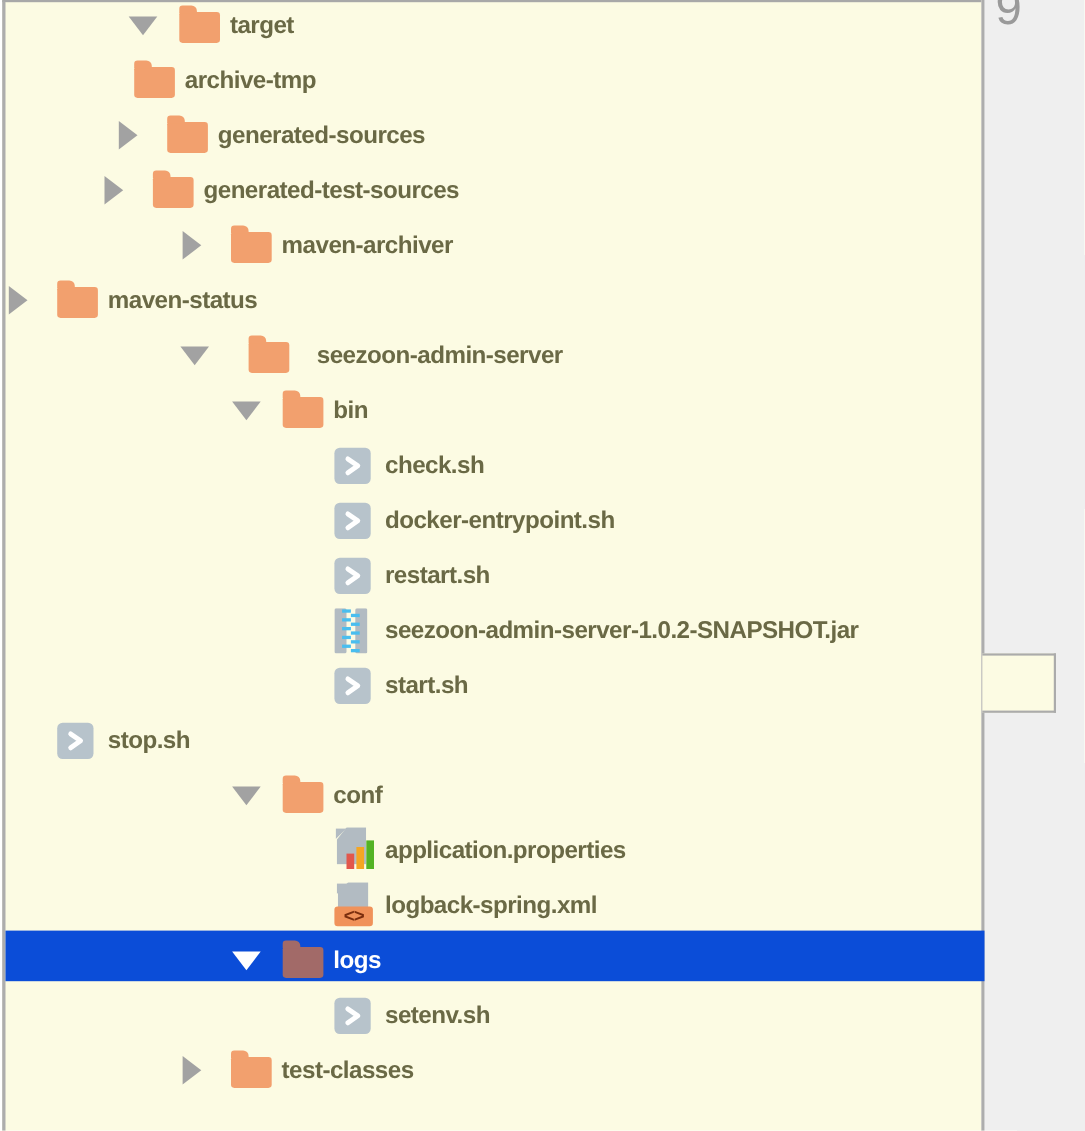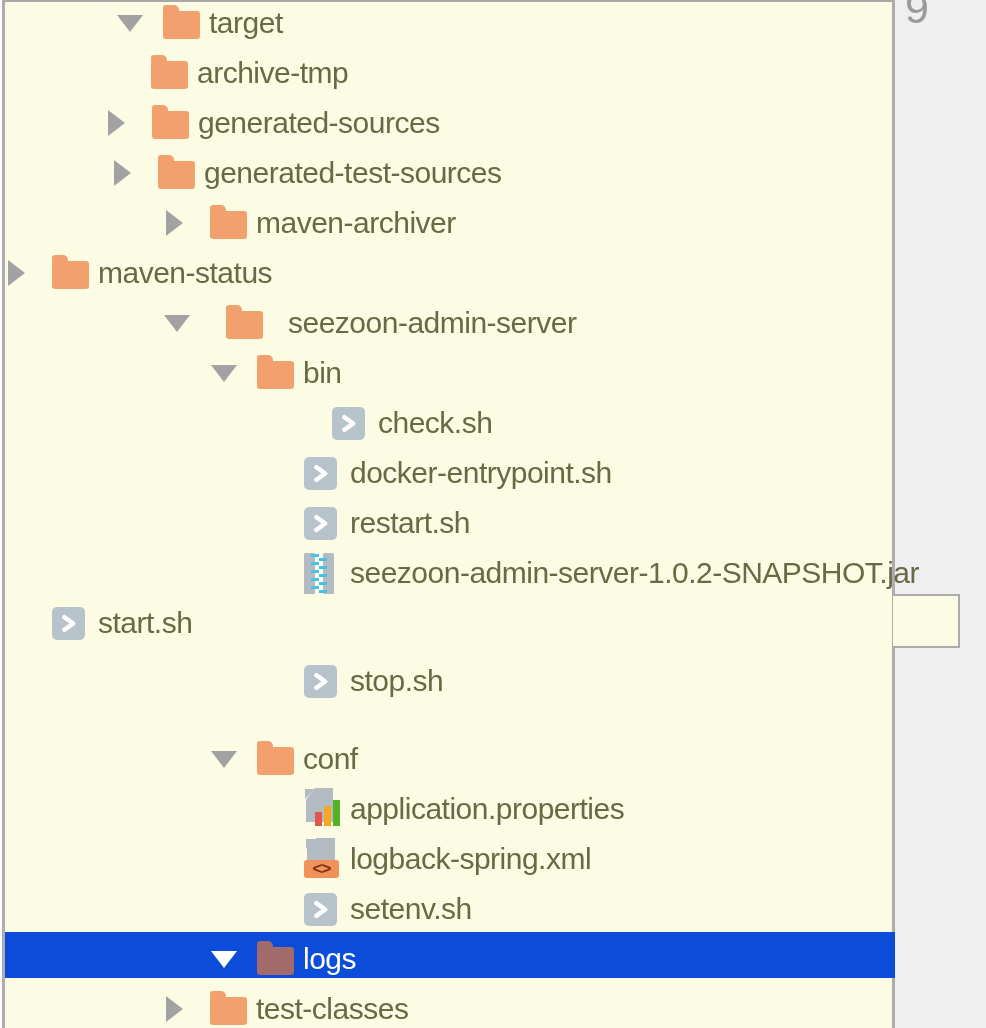--- a/index.html
+++ b/index.html
@@ -54,22 +54,22 @@
     border-top:17px solid var(--chev,#A2A2A2);
   }
   .tri-right {
     width:0; height:0; margin-left:3px;
     border-top:13px solid transparent; border-bottom:13px solid transparent;
     border-left:17px solid var(--chev,#A2A2A2);
   }
   .selected .tri-down { border-top-color:#ffffff; }
   .icon-cell { width:46px; flex:0 0 46px; display:flex; align-items:center; }
   .label {
-    font-size:30px; letter-spacing:-0.5px;
-    color:var(--text,#6A6945); z-index:4;
+    font-size:22px; letter-spacing:-0.5px;
+    color:var(--text,#6A6945); z-index:4;font-weight:bold;
   }
   .selected .label { color:#ffffff; }
 
   
   .folder {
     width:37px; height:28px; margin-top:4px;
     background:var(--folder,#F2A06E);
     border-radius:2px 3px 3px 3px; position:relative;
   }
   .folder::before {
@@ -125,37 +125,37 @@
   <div class="rows" id="tree">
       <div class="row" style="padding-left: 111px;">
         <span class="chev">
           <span class="tri-down"></span>
         </span>
         <span class="icon-cell">
           <span class="folder"></span>
         </span>
         <span class="label">target</span>
       </div>
-      <div class="row" style="padding-left: 99px;">
+      <div class="row" style="padding-left: 70px;">
         <span class="chev"></span>
         <span class="icon-cell">
           <span class="folder"></span>
         </span>
         <span class="label">archive-tmp</span>
       </div>
       <div class="row" style="padding-left: 100px;">
         <span class="chev">
           <span class="tri-right"></span>
         </span>
         <span class="icon-cell">
           <span class="folder"></span>
         </span>
         <span class="label">generated-sources</span>
       </div>
-      <div class="row" style="padding-left: 106px;">
+      <div class="row" style="padding-left: 67px; margin-left: 20px;">
         <span class="chev">
           <span class="tri-right"></span>
         </span>
         <span class="icon-cell">
           <span class="folder"></span>
         </span>
         <span class="label">generated-test-sources</span>
       </div>
       <div class="row" style="padding-left: 158px;">
         <span class="chev">
@@ -186,21 +186,21 @@
       </div>
       <div class="row" style="padding-left: 205px;">
         <span class="chev">
           <span class="tri-down"></span>
         </span>
         <span class="icon-cell">
           <span class="folder"></span>
         </span>
         <span class="label">bin</span>
       </div>
-      <div class="row" style="padding-left: 252px; margin-left: 28px;">
+      <div class="row" style="padding-left: 252px;">
         <span class="chev"></span>
         <span class="icon-cell">
           <span class="shicon">
       <svg width="19" height="19" viewBox="0 0 18 18">
         <path d="M5 3 L13.5 9 L5 15" fill="none" stroke="#ffffff" stroke-width="4.2" stroke-linecap="round" stroke-linejoin="round"></path>
       </svg>
           </span>
         </span>
         <span class="label">check.sh</span>
       </div>
@@ -241,43 +241,43 @@
               <rect x="15" y="21" width="8" height="3" fill="#49BEEF"></rect>
               <rect x="7" y="25" width="8" height="3" fill="#49BEEF"></rect>
               <rect x="15" y="29" width="8" height="3" fill="#49BEEF"></rect>
               <rect x="7" y="33" width="8" height="3" fill="#49BEEF"></rect>
               <rect x="15" y="37" width="8" height="3" fill="#49BEEF"></rect>
       </svg>
           </span>
         </span>
         <span class="label">seezoon-admin-server-1.0.2-SNAPSHOT.jar</span>
       </div>
+      <div class="row" style="padding-left: 252px;">
+        <span class="chev"></span>
+        <span class="icon-cell">
+          <span class="shicon">
+      <svg width="19" height="19" viewBox="0 0 18 18">
+        <path d="M5 3 L13.5 9 L5 15" fill="none" stroke="#ffffff" stroke-width="4.2" stroke-linecap="round" stroke-linejoin="round"></path>
+      </svg>
+          </span>
+        </span>
+        <span class="label">start.sh</span>
+      </div>
       <div class="row" style="">
         <span class="chev"></span>
         <span class="icon-cell">
           <span class="shicon">
       <svg width="19" height="19" viewBox="0 0 18 18">
         <path d="M5 3 L13.5 9 L5 15" fill="none" stroke="#ffffff" stroke-width="4.2" stroke-linecap="round" stroke-linejoin="round"></path>
       </svg>
           </span>
         </span>
-        <span class="label">start.sh</span>
-      </div>
-      <div class="row" style="padding-left: 252px; align-items: flex-end;">
-        <span class="chev"></span>
-        <span class="icon-cell">
-          <span class="shicon">
-      <svg width="19" height="19" viewBox="0 0 18 18">
-        <path d="M5 3 L13.5 9 L5 15" fill="none" stroke="#ffffff" stroke-width="4.2" stroke-linecap="round" stroke-linejoin="round"></path>
-      </svg>
-          </span>
-        </span>
         <span class="label">stop.sh</span>
       </div>
-      <div class="row" style="padding-left: 205px; margin-top: 36px;">
+      <div class="row" style="padding-left: 205px;">
         <span class="chev">
           <span class="tri-down"></span>
         </span>
         <span class="icon-cell">
           <span class="folder"></span>
         </span>
         <span class="label">conf</span>
       </div>
       <div class="row" style="padding-left: 252px; text-align: center;">
         <span class="chev"></span>
@@ -296,39 +296,39 @@
         <span class="chev"></span>
         <span class="icon-cell">
           <span class="ficon xml">
       <span class="page"></span>
             <span class="fold"></span>
       <span class="tag">&lt;&gt;</span>
     </span>
         </span>
         <span class="label">logback-spring.xml</span>
       </div>
+      <div class="row selected" style="padding-left: 205px;">
+        <span class="chev">
+          <span class="tri-down"></span>
+        </span>
+        <span class="icon-cell">
+          <span class="folder"></span>
+        </span>
+        <span class="label">logs</span>
+      </div>
       <div class="row" style="padding-left: 252px;">
         <span class="chev"></span>
         <span class="icon-cell">
           <span class="shicon">
       <svg width="19" height="19" viewBox="0 0 18 18">
         <path d="M5 3 L13.5 9 L5 15" fill="none" stroke="#ffffff" stroke-width="4.2" stroke-linecap="round" stroke-linejoin="round"></path>
       </svg>
           </span>
         </span>
         <span class="label">setenv.sh</span>
-      </div>
-      <div class="row selected" style="padding-left: 205px;">
-        <span class="chev">
-          <span class="tri-down"></span>
-        </span>
-        <span class="icon-cell">
-          <span class="folder"></span>
-        </span>
-        <span class="label">logs</span>
       </div>
       <div class="row" style="padding-left: 158px;">
         <span class="chev">
           <span class="tri-right"></span>
         </span>
         <span class="icon-cell">
           <span class="folder"></span>
         </span>
         <span class="label">test-classes</span>
       </div>

